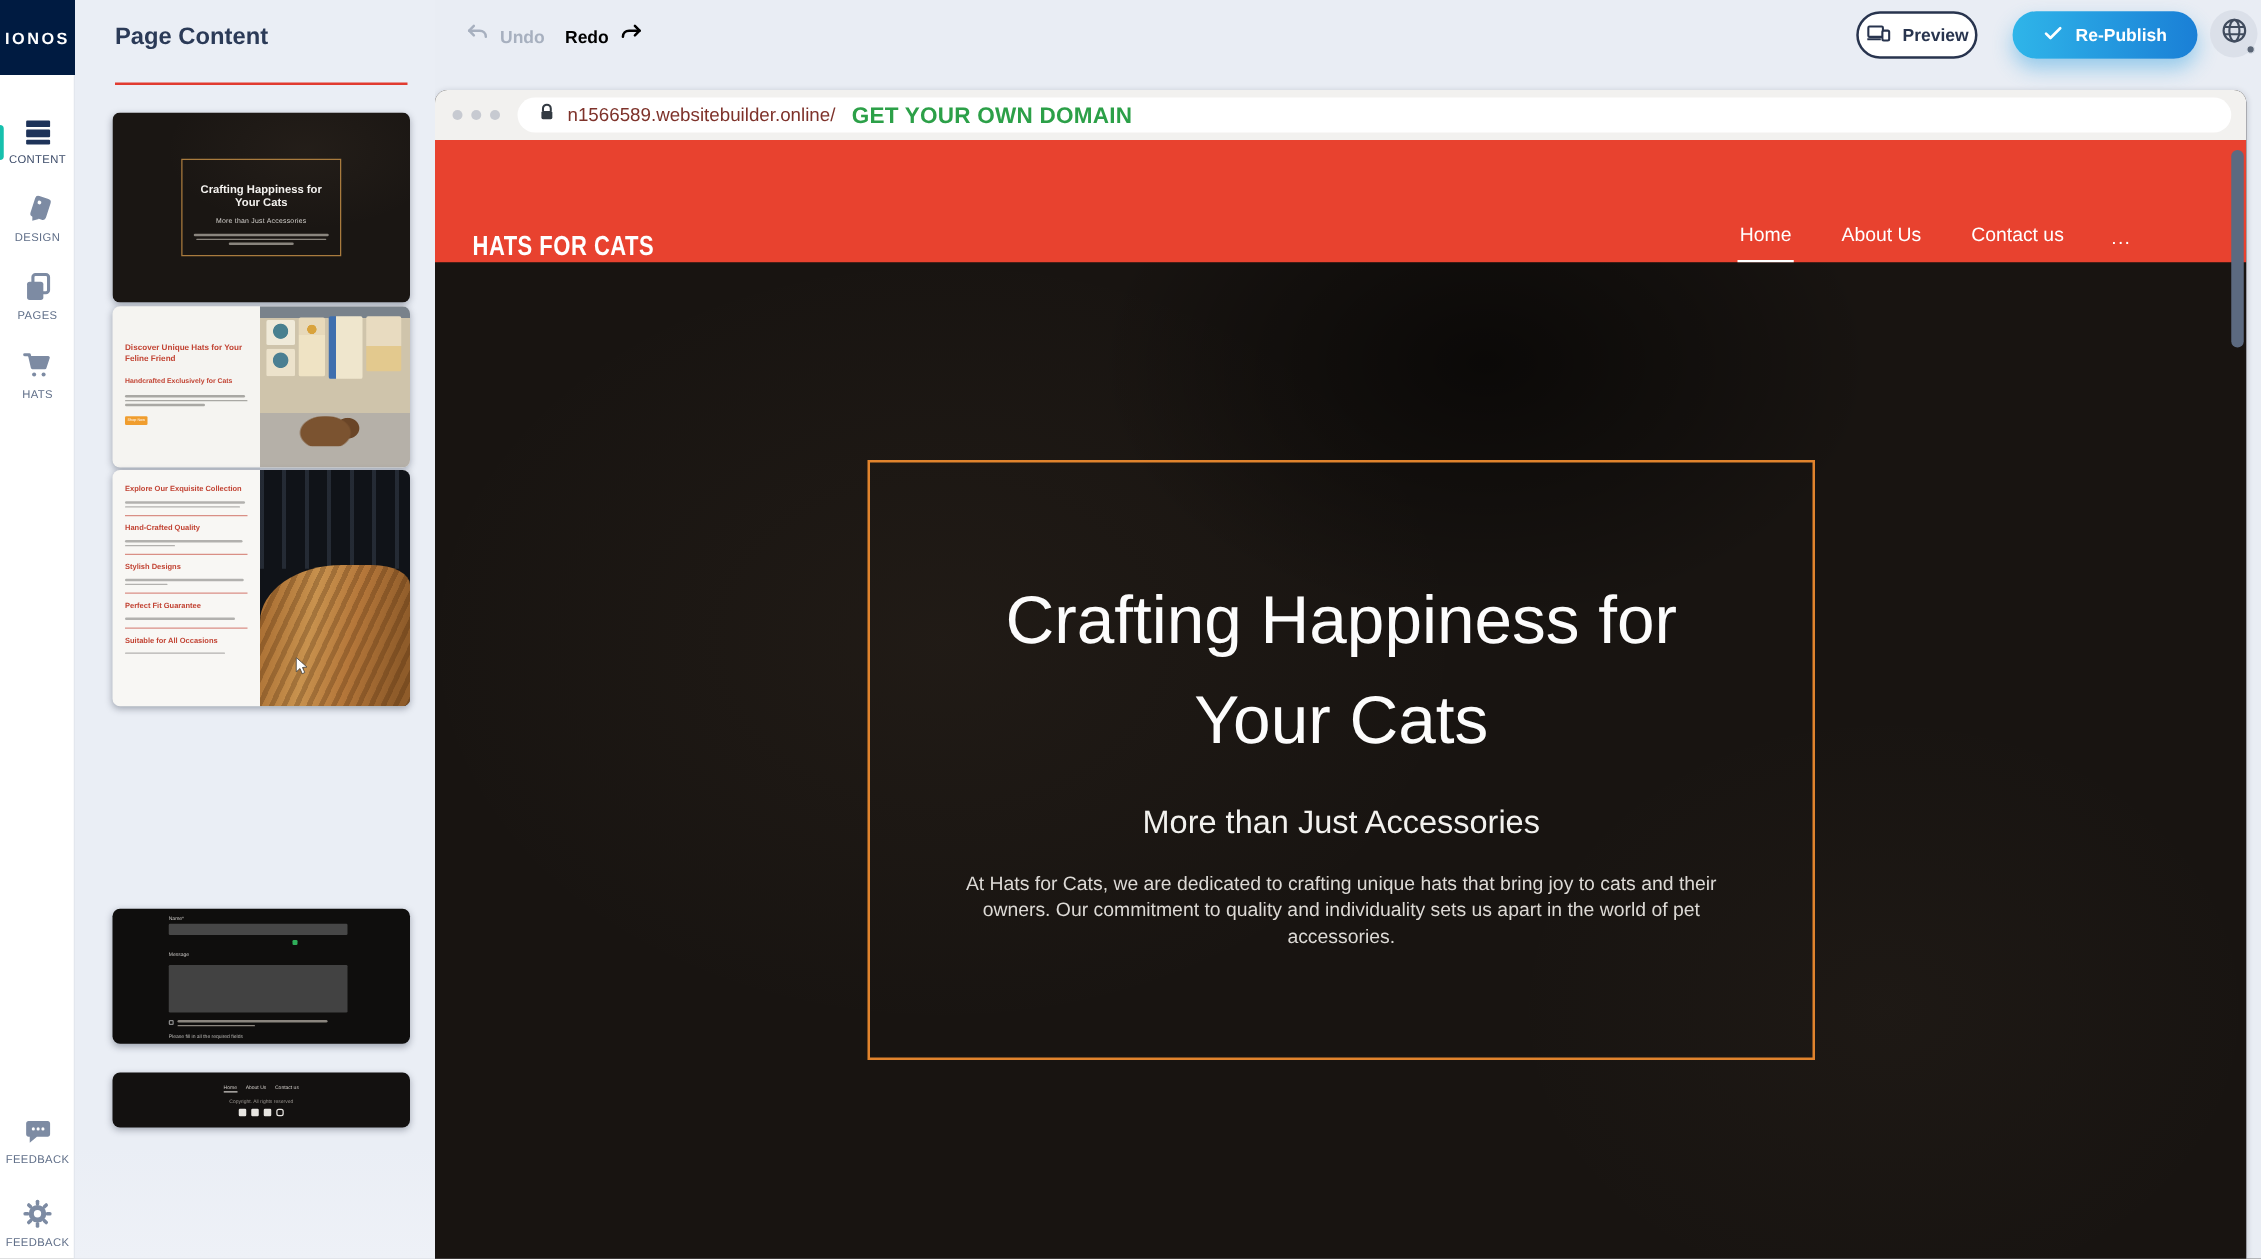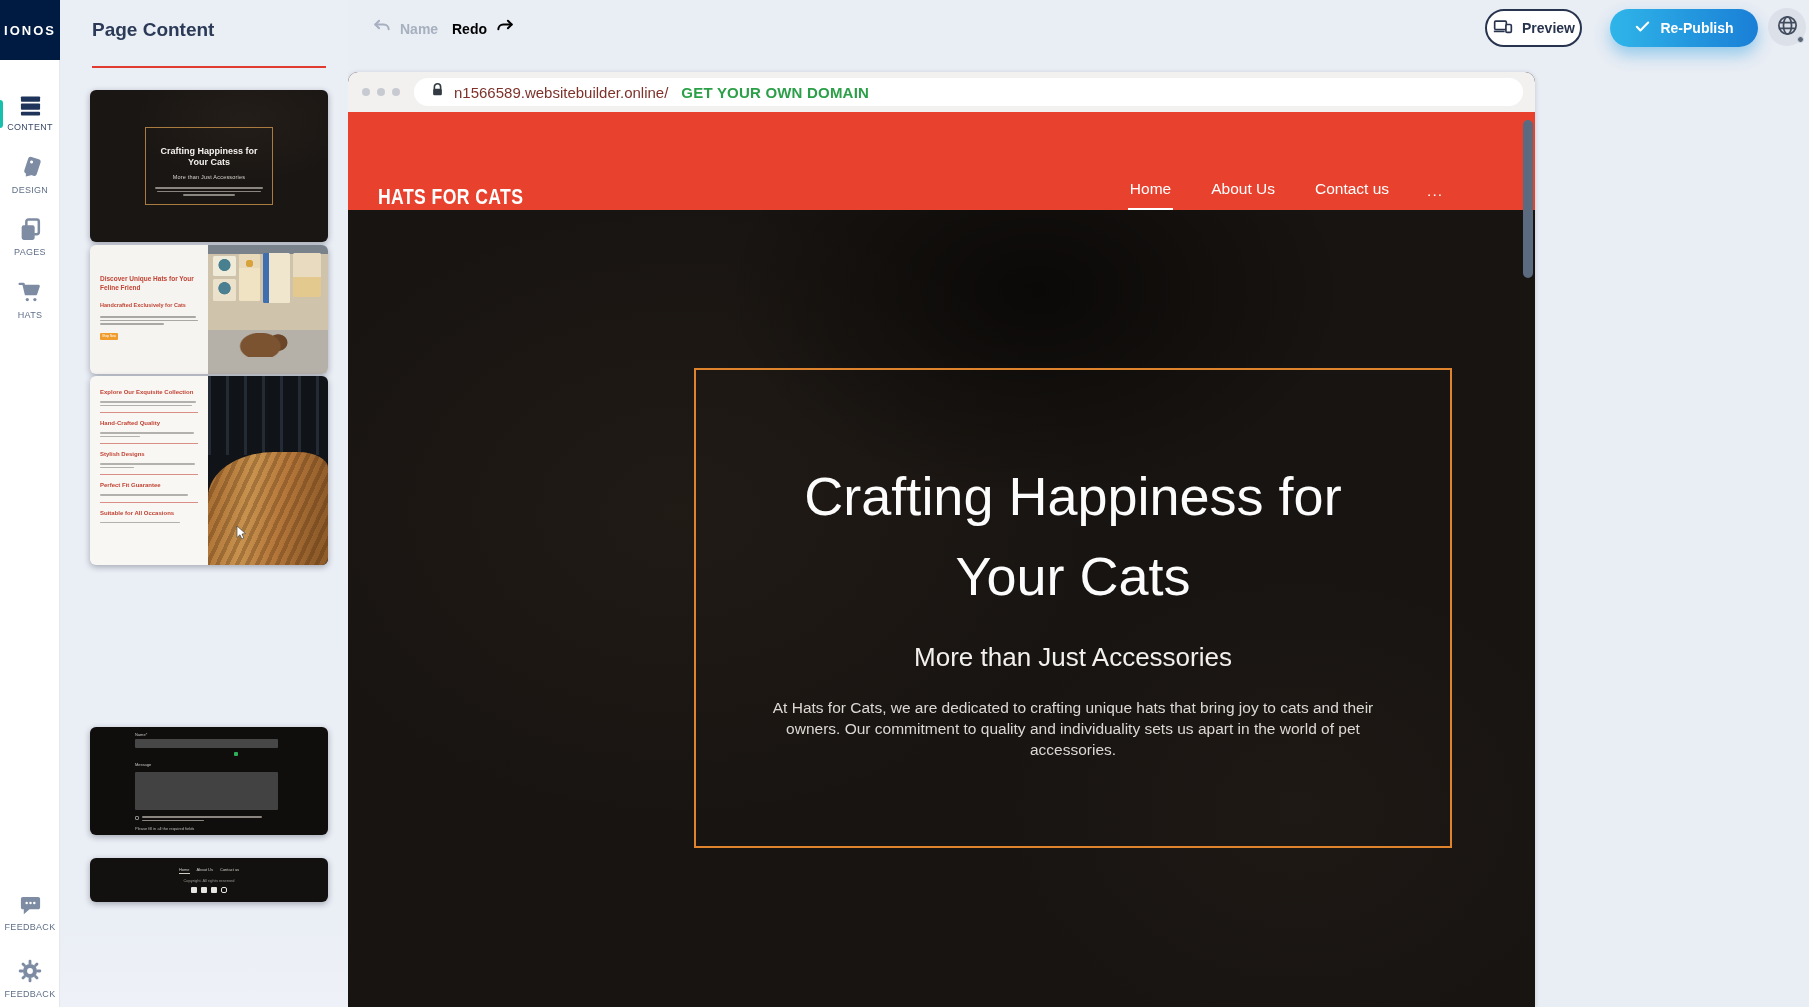--- a/index.html
+++ b/index.html
@@ -101,27 +101,27 @@
   .t6-icons b:last-child { background:transparent; border:1px solid #e8e6e2; border-radius:2px; }
   
   .tb-undo, .tb-redo { position:absolute; top:17px; display:flex; align-items:center; gap:8px; font-size:14px; font-weight:bold; cursor:pointer; }
   .tb-undo { left:372px; color:#a7b0bf; }
   .tb-redo { left:452px; color:#000000; }
   .btn-preview { position:absolute; left:1485px; top:9px; width:97px; height:38px; border:2px solid #28344e; border-radius:19px; background:#fff; display:flex; align-items:center; justify-content:center; gap:8px; font-size:14px; font-weight:bold; color:#28344e; cursor:pointer; }
   .btn-republish { position:absolute; left:1610px; top:9px; width:148px; height:38px; border-radius:19px; background:linear-gradient(90deg,#2fb5e9,#1a7fd6); box-shadow:0 8px 16px rgba(46,160,224,.45); display:flex; align-items:center; justify-content:center; gap:9px; font-size:14px; font-weight:bold; color:#fff; cursor:pointer; }
   .btn-globe { position:absolute; left:1768px; top:8px; width:38px; height:38px; border-radius:50%; background:#dbe0e9; display:flex; align-items:center; justify-content:center; cursor:pointer; }
   .globe-dot { position:absolute; right:2px; bottom:3px; width:7px; height:7px; border-radius:50%; background:#5b6676; border:1.5px solid #dbe0e9; }
   
-  .canvas { position:absolute; left:348px; top:72px; width:1187px; height:935px; border-radius:10px 10px 0 0; overflow:hidden; box-shadow:0 1px 5px rgba(20,30,50,.18); background:#171310; }
+  .canvas { position:absolute; left:348px; top:72px; width:1449px; height:935px; border-radius:10px 10px 0 0; overflow:hidden; box-shadow:0 1px 5px rgba(20,30,50,.18); background:#171310; }
   .chrome { position:absolute; left:0; top:0; width:100%; height:40px; background:#f2f1ef; display:flex; align-items:center; padding:0 12px 0 14px; }
   .dots { display:flex; gap:7px; margin-right:14px; }
   .dots i { width:8px; height:8px; border-radius:50%; background:#c7cad1; }
   .urlpill { flex:1; height:28px; background:#fff; border-radius:14px; display:flex; align-items:center; padding:0 16px; gap:9px; }
   .url-text { font-size:15px; color:#7e322a; font-weight:500; }
-  .domain-cta { font-size:15px; color:#2ca048; font-weight:bold; letter-spacing:.2px; margin-left:4px; cursor:pointer; }
+  .domain-cta { font-size:18px; color:#2ca048; font-weight:bold; letter-spacing:.2px; margin-left:4px; cursor:pointer; }
   
   .site-header { position:absolute; left:0; top:40px; width:100%; height:98px; background:#e8422f; display:flex; align-items:flex-end; justify-content:space-between; padding:0 52px 0 30px; }
   .site-logo { color:#fff; font-size:22px; font-weight:bold; letter-spacing:.5px; transform:scaleX(.8); transform-origin:left center; white-space:nowrap; }
   .site-nav { display:flex; align-items:center; gap:36px; color:#fff; font-size:15.5px; margin-right:40px; }
   .nav-item { padding:8px 2px 10px 2px; border-bottom:2px solid transparent; cursor:pointer; }
   .nav-item.active { border-bottom-color:#fff; }
   .nav-more { cursor:pointer; letter-spacing:1px; }
   
   .hero { position:absolute; left:0; top:138px; width:100%; height:797px;
       background:radial-gradient(480px 320px at 58% 10%, rgba(0,0,0,.55), transparent 65%),
@@ -338,21 +338,21 @@
   <div class="panel-fade"></div>
 </div>
 
 <div class="tb-undo">
   <span>
     <svg viewBox="0 0 24 24" width="20" height="20" fill="none" stroke="currentColor" stroke-width="2.4" stroke-linecap="round" stroke-linejoin="round">
         <path d="M8.5 4.5 L4 9 l4.5 4.5"></path>
         <path d="M4 9 h10 c3.5 0 6 2.5 6 5.8"></path>
       </svg>
   </span>
-  <span>Name</span>
+  <span>Undo</span>
 </div>
 <div class="tb-redo">
   <span>Redo</span>
   <span>
     <svg viewBox="0 0 24 24" width="20" height="20" fill="none" stroke="currentColor" stroke-width="2.4" stroke-linecap="round" stroke-linejoin="round">
         <path d="M15.5 4.5 L20 9 l-4.5 4.5"></path>
         <path d="M20 9 H10 c-3.5 0 -6 2.5 -6 5.8"></path>
       </svg>
   </span>
 </div>

